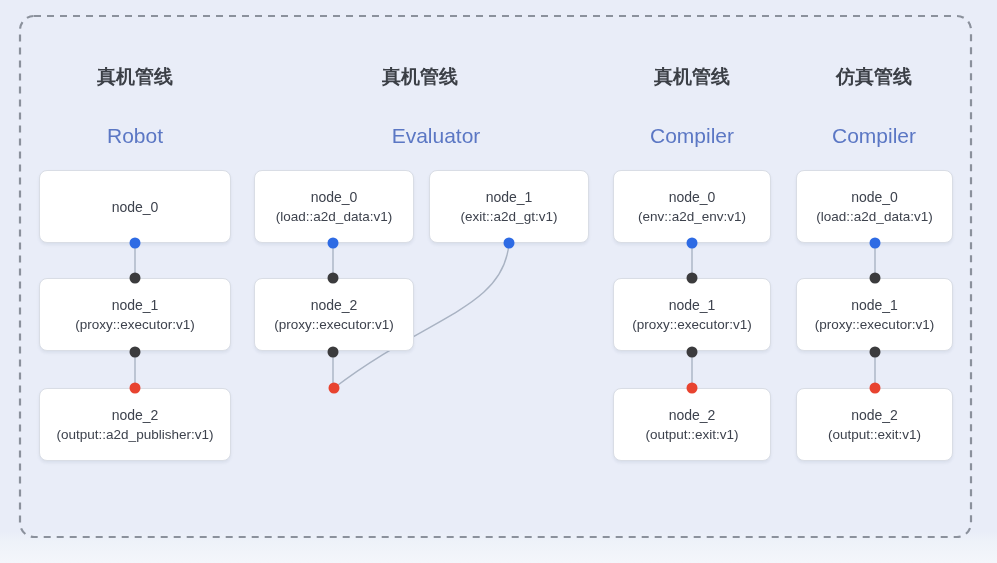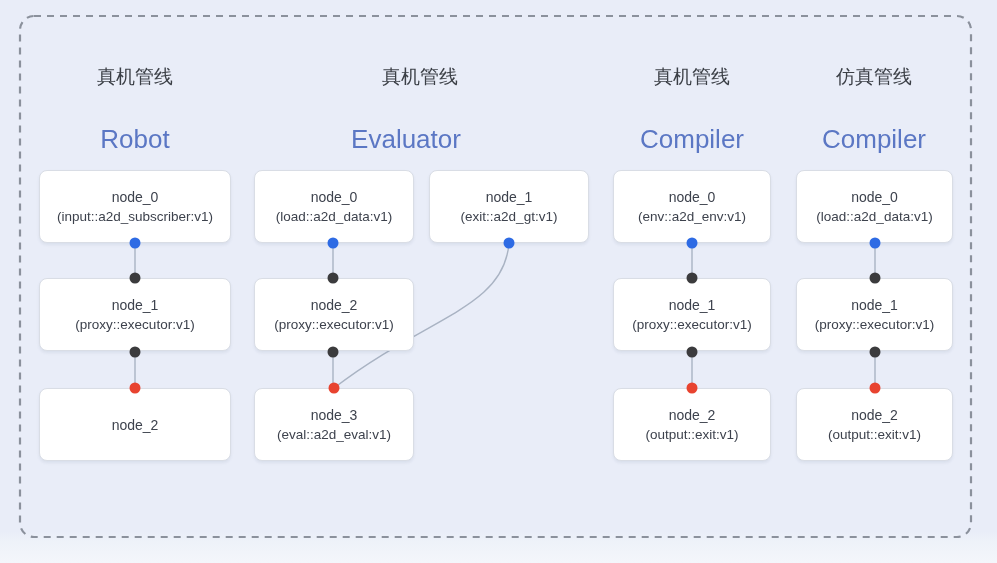--- a/index.html
+++ b/index.html
@@ -33,29 +33,29 @@
     fill: none;
     stroke: var(--border-dash, #8b919c);
     stroke-width: 2.2;
     stroke-dasharray: 7 6;
   }
   .title-zh {
     position: absolute;
     top: 64px;
     transform: translateX(-50%);
     font-size: 19px;
-    font-weight: 400;
+    font-weight: 700;
     color: var(--title-zh, #3b3f46);
     white-space: nowrap;
   }
   .title-en {
     position: absolute;
     top: 124px;
     transform: translateX(-50%);
-    font-size: 26px;
+    font-size: 21px;
     font-weight: 400;
     color: var(--title-en, #5b77c4);
     white-space: nowrap;
   }
   .node {
     position: absolute;
     height: 73px;
     box-sizing: border-box;
     background: var(--node-bg, #ffffff);
     border: 1px solid var(--node-border, #d9dde5);
@@ -107,55 +107,51 @@
     <path class="link" d="M692 351.5 L692 388"></path>
 
     <path class="link" d="M875 243 L875 278"></path>
     <path class="link" d="M875 351.5 L875 388"></path>
   </svg>
 
   <div class="title-zh" style="left:135px">真机管线</div>
   <div class="title-en" style="left:135px">Robot</div>
 
   <div class="title-zh" style="left:420px">真机管线</div>
-  <div class="title-en" style="left:406px">Evaluator</div>
+  <div class="title-en" style="left:436px">Evaluator</div>
 
   <div class="title-zh" style="left:692px">真机管线</div>
   <div class="title-en" style="left:692px">Compiler</div>
 
   <div class="title-zh" style="left:874px">仿真管线</div>
   <div class="title-en" style="left:874px">Compiler</div>
 
   <div class="node" style="left:39px; top:170px; width:192px">
     <div class="node-name">node_0</div>
-    <div class="node-impl">(input::a2d_subscriber:v1)</div>
   </div>
   <div class="node" style="left:39px; top:278px; width:192px">
     <div class="node-name">node_1</div>
     <div class="node-impl">(proxy::executor:v1)</div>
   </div>
   <div class="node" style="left:39px; top:388px; width:192px">
     <div class="node-name">node_2</div>
+    <div class="node-impl">(output::a2d_publisher:v1)</div>
   </div>
 
   <div class="node" style="left:254px; top:170px; width:160px">
     <div class="node-name">node_0</div>
     <div class="node-impl">(load::a2d_data:v1)</div>
   </div>
   <div class="node" style="left:429px; top:170px; width:160px">
     <div class="node-name">node_1</div>
     <div class="node-impl">(exit::a2d_gt:v1)</div>
   </div>
   <div class="node" style="left:254px; top:278px; width:160px">
     <div class="node-name">node_2</div>
     <div class="node-impl">(proxy::executor:v1)</div>
-  </div>
-  <div class="node" style="left:254px; top:388px; width:160px">
-    <div class="node-name">node_3</div>
-    <div class="node-impl">(eval::a2d_eval:v1)</div>
   </div>
 
   <div class="node" style="left:613px; top:170px; width:158px">
     <div class="node-name">node_0</div>
     <div class="node-impl">(env::a2d_env:v1)</div>
   </div>
   <div class="node" style="left:613px; top:278px; width:158px">
     <div class="node-name">node_1</div>
     <div class="node-impl">(proxy::executor:v1)</div>
   </div>

